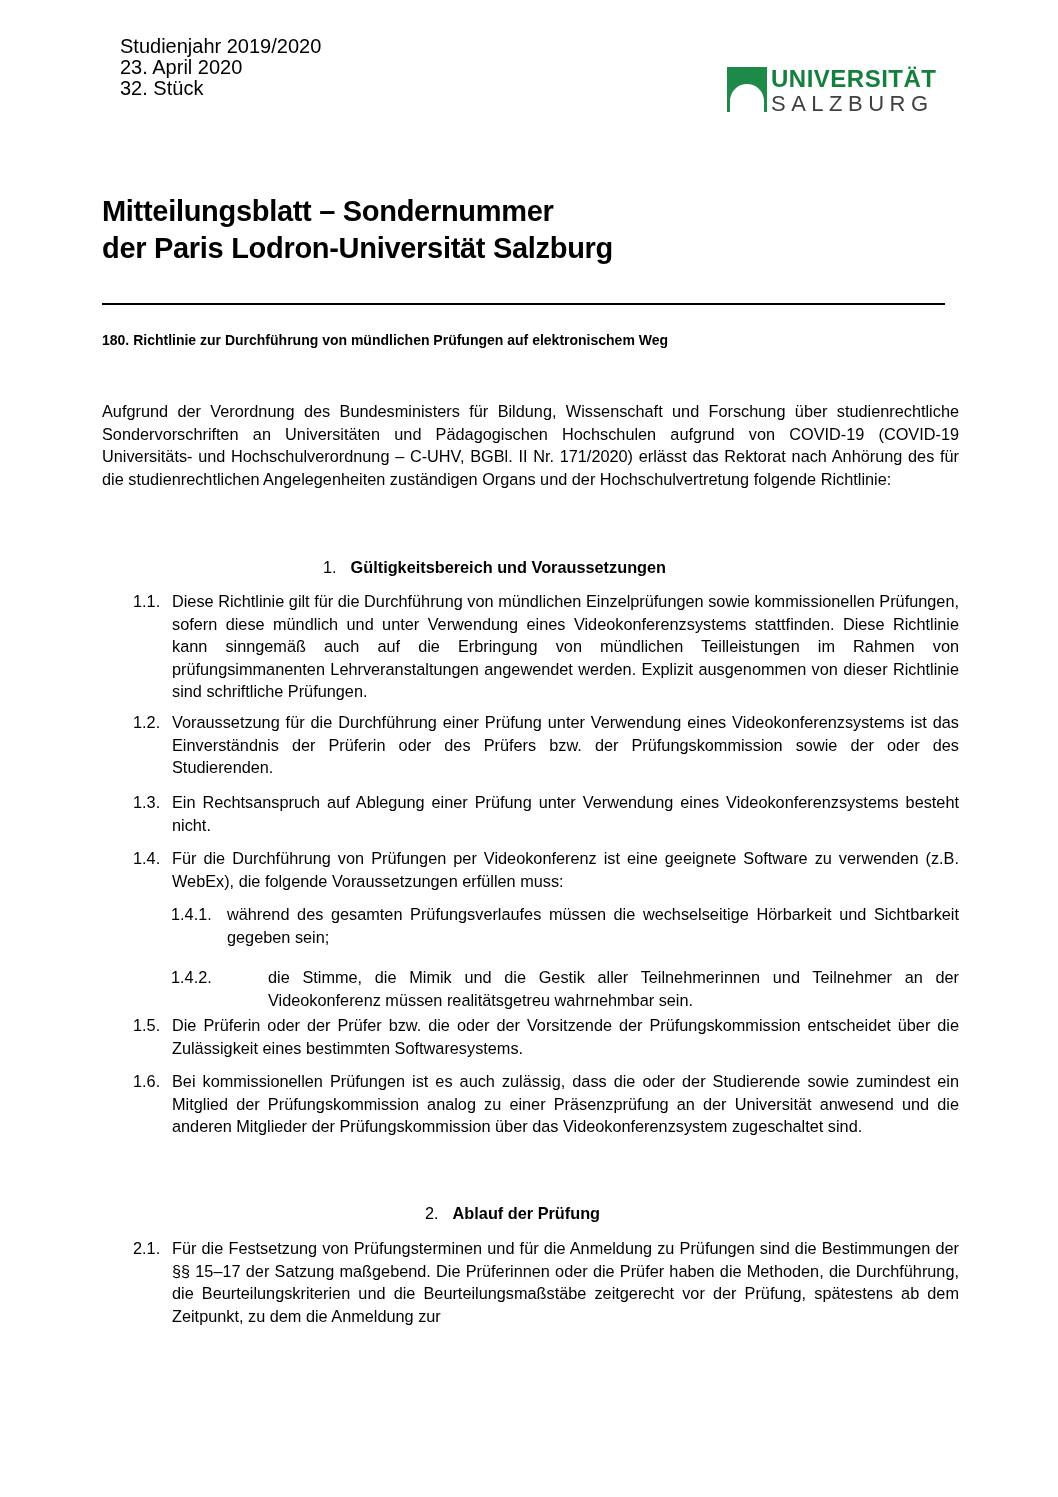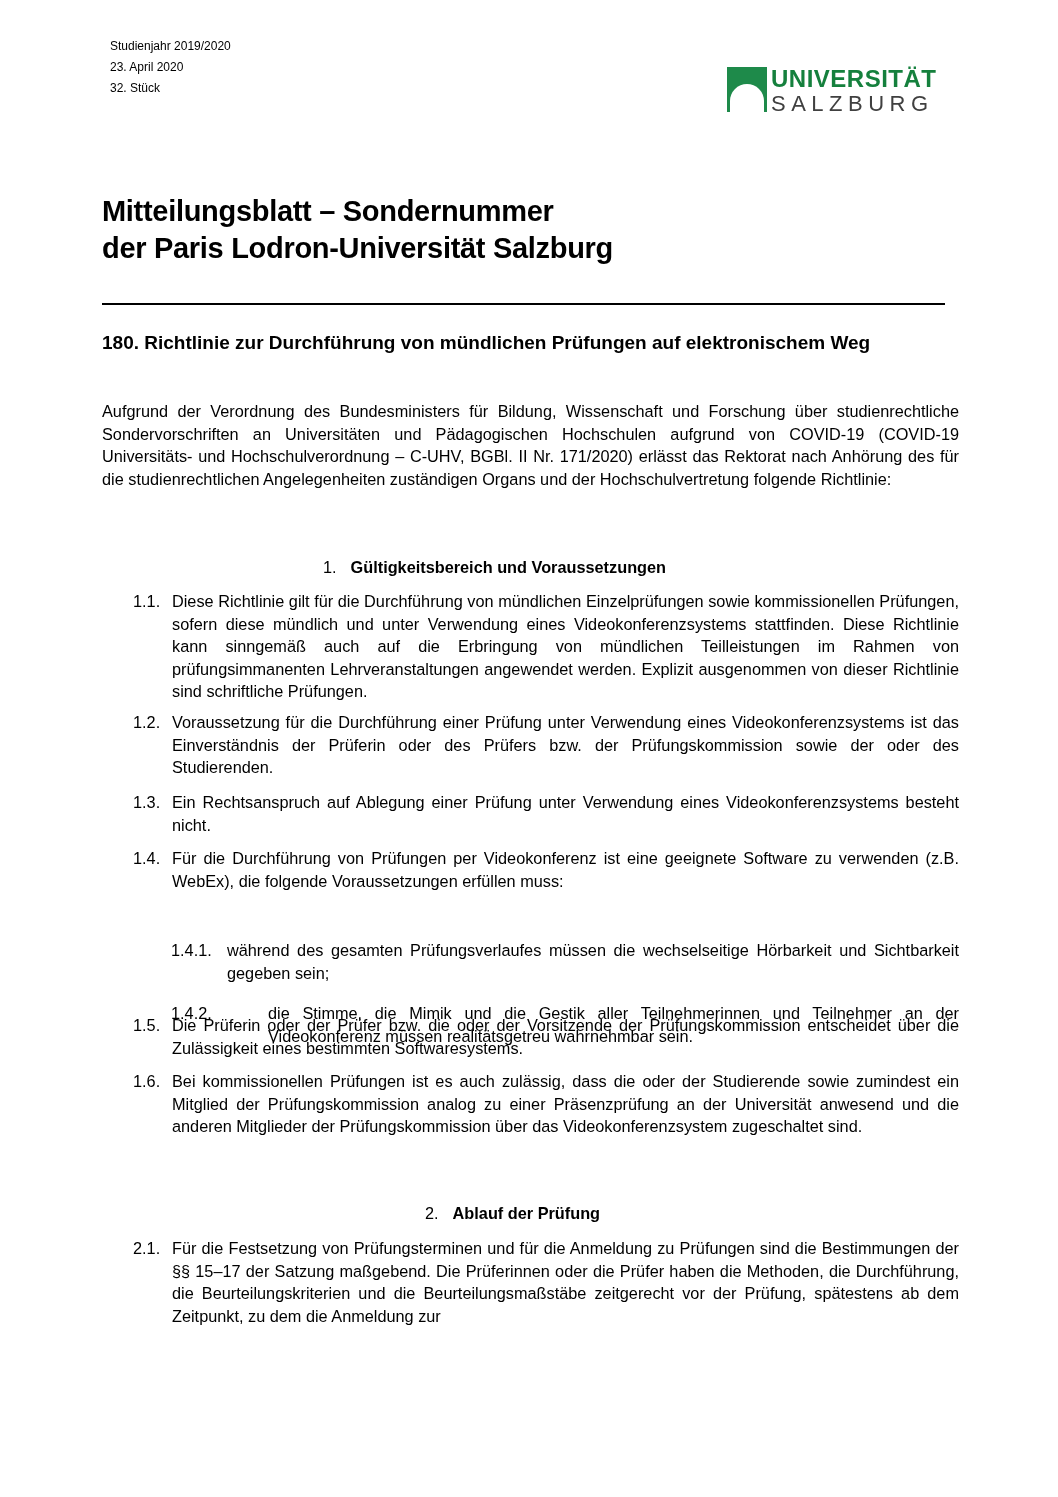--- a/index.html
+++ b/index.html
@@ -1,35 +1,35 @@
 <!DOCTYPE html>
 <html><head>
 <meta charset="utf-8">
 <style>
   html, body { margin: 0; padding: 0; background: #ffffff; }
   body { width: 1058px; height: 1497px; position: relative; overflow: hidden;
          font-family: "Liberation Sans", sans-serif; color: #000; }
-  .meta { position: absolute; left: 110px; top: 36px; font-size: 12px; line-height: 21px; }
+  .meta { position: absolute; left: 120px; top: 36px; font-size: 20px; line-height: 21px; }
   .logo { position: absolute; left: 727px; top: 67px; width: 210px; height: 50px; }
   .logo-mark { position: absolute; left: 0; top: 0; width: 40px; height: 45px; background: #1e8a4a; overflow: hidden; }
   .logo-mark::after { content: ""; position: absolute; left: 3px; top: 17px; width: 34px; height: 50px;
                       background: #fff; border-radius: 17px 17px 0 0; }
   .logo-t1 { position: absolute; left: 44px; top: -2px; font-size: 24px; font-weight: bold; letter-spacing: 0.5px; color: #15803d; }
   .logo-t2 { position: absolute; left: 44px; top: 24px; font-size: 22px; letter-spacing: 5.5px; color: #404040; }
   .title { position: absolute; left: 102px; top: 193px; font-size: 29px; font-weight: bold; line-height: 37px; letter-spacing: -0.3px; }
   .rule { position: absolute; left: 102px; top: 303px; width: 843px; height: 0; border-top: 2px solid #000; }
-  .subtitle { position: absolute; left: 102px; top: 332px; font-size: 19px; font-weight: bold; }
+  .subtitle { position: absolute; left: 102px; top: 332px; font-size: 14px; font-weight: bold; }
   .text { font-size: 16.3px; line-height: 22.5px; text-align: justify; }
   .intro { position: absolute; left: 102px; top: 400px; width: 857px; }
   .section-h { position: absolute; font-size: 16.3px; font-weight: bold; }
   .section-h .num { font-weight: normal; margin-right: 14px; }
   .item { position: absolute; left: 133px; width: 826px; display: flex; }
   .item .no { width: 39px; flex: none; }
   .item .body { flex: 1; }
-  .sub { position: absolute; left: 171px; width: 788px; display: flex; margin-top: 36px; }
+  .sub { position: absolute; left: 171px; width: 788px; display: flex; }
   .sub .no { width: 56px; flex: none; }
   .sub .body { flex: 1; }
 </style>
 </head>
 <body>
 
 <div class="meta">
   <div>Studienjahr 2019/2020</div>
   <div>23. April 2020</div>
   <div>32. Stück</div>

